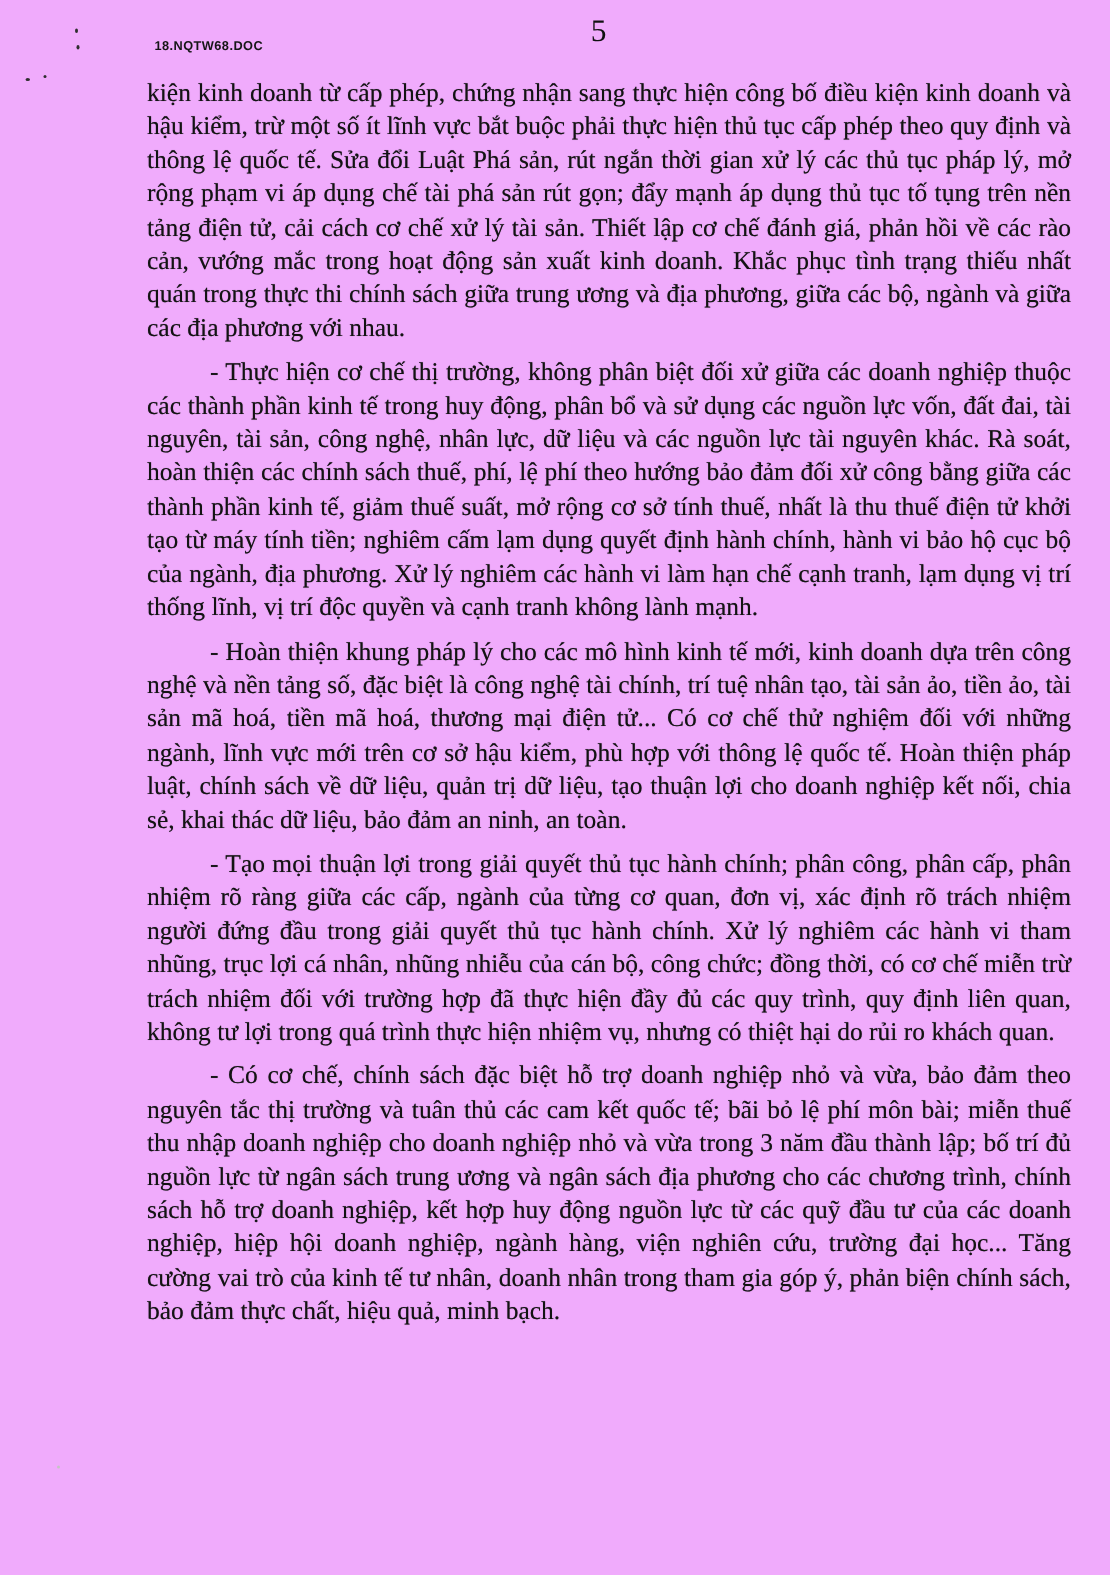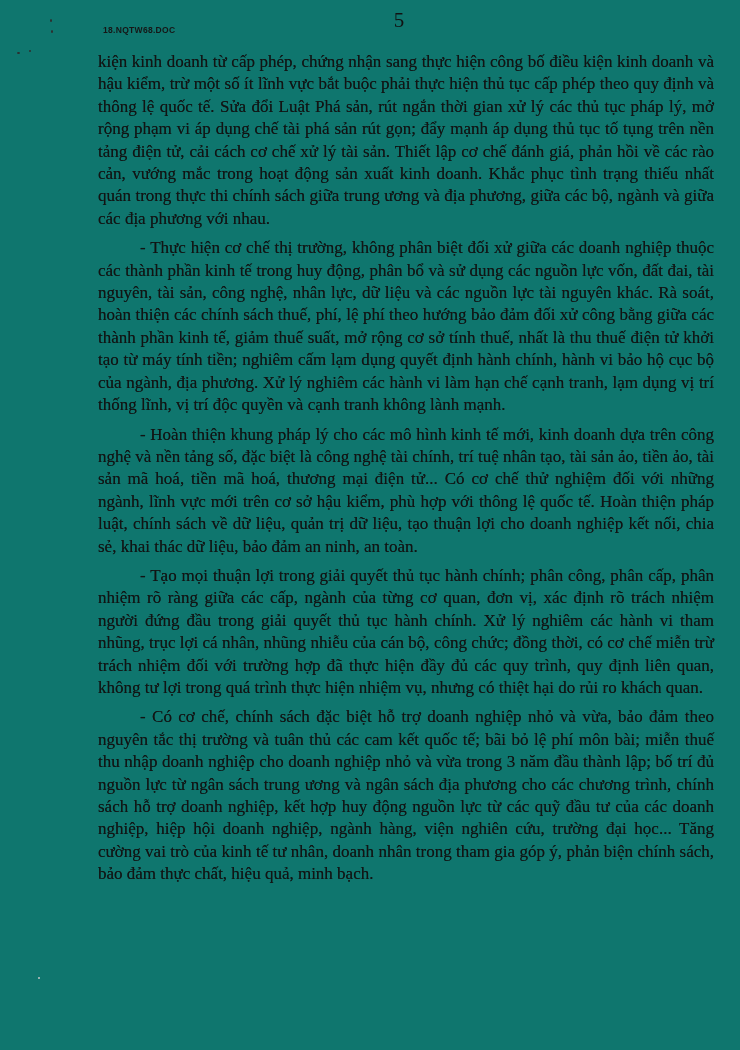--- a/index.html
+++ b/index.html
@@ -4,21 +4,21 @@
 <style>
   html, body {
     margin: 0;
     padding: 0;
     background: #ffffff;
   }
   .page {
     position: relative;
     width: 740px;
     height: 1050px;
-    background: #0f766e;
+    background: #f0abfc;
     overflow: hidden;
     font-family: "Liberation Serif", serif;
   }
   .file-label {
     position: absolute;
     left: 103px;
     top: 25px;
     font-family: "Liberation Sans", sans-serif;
     font-weight: bold;
     font-size: 8.5px;

